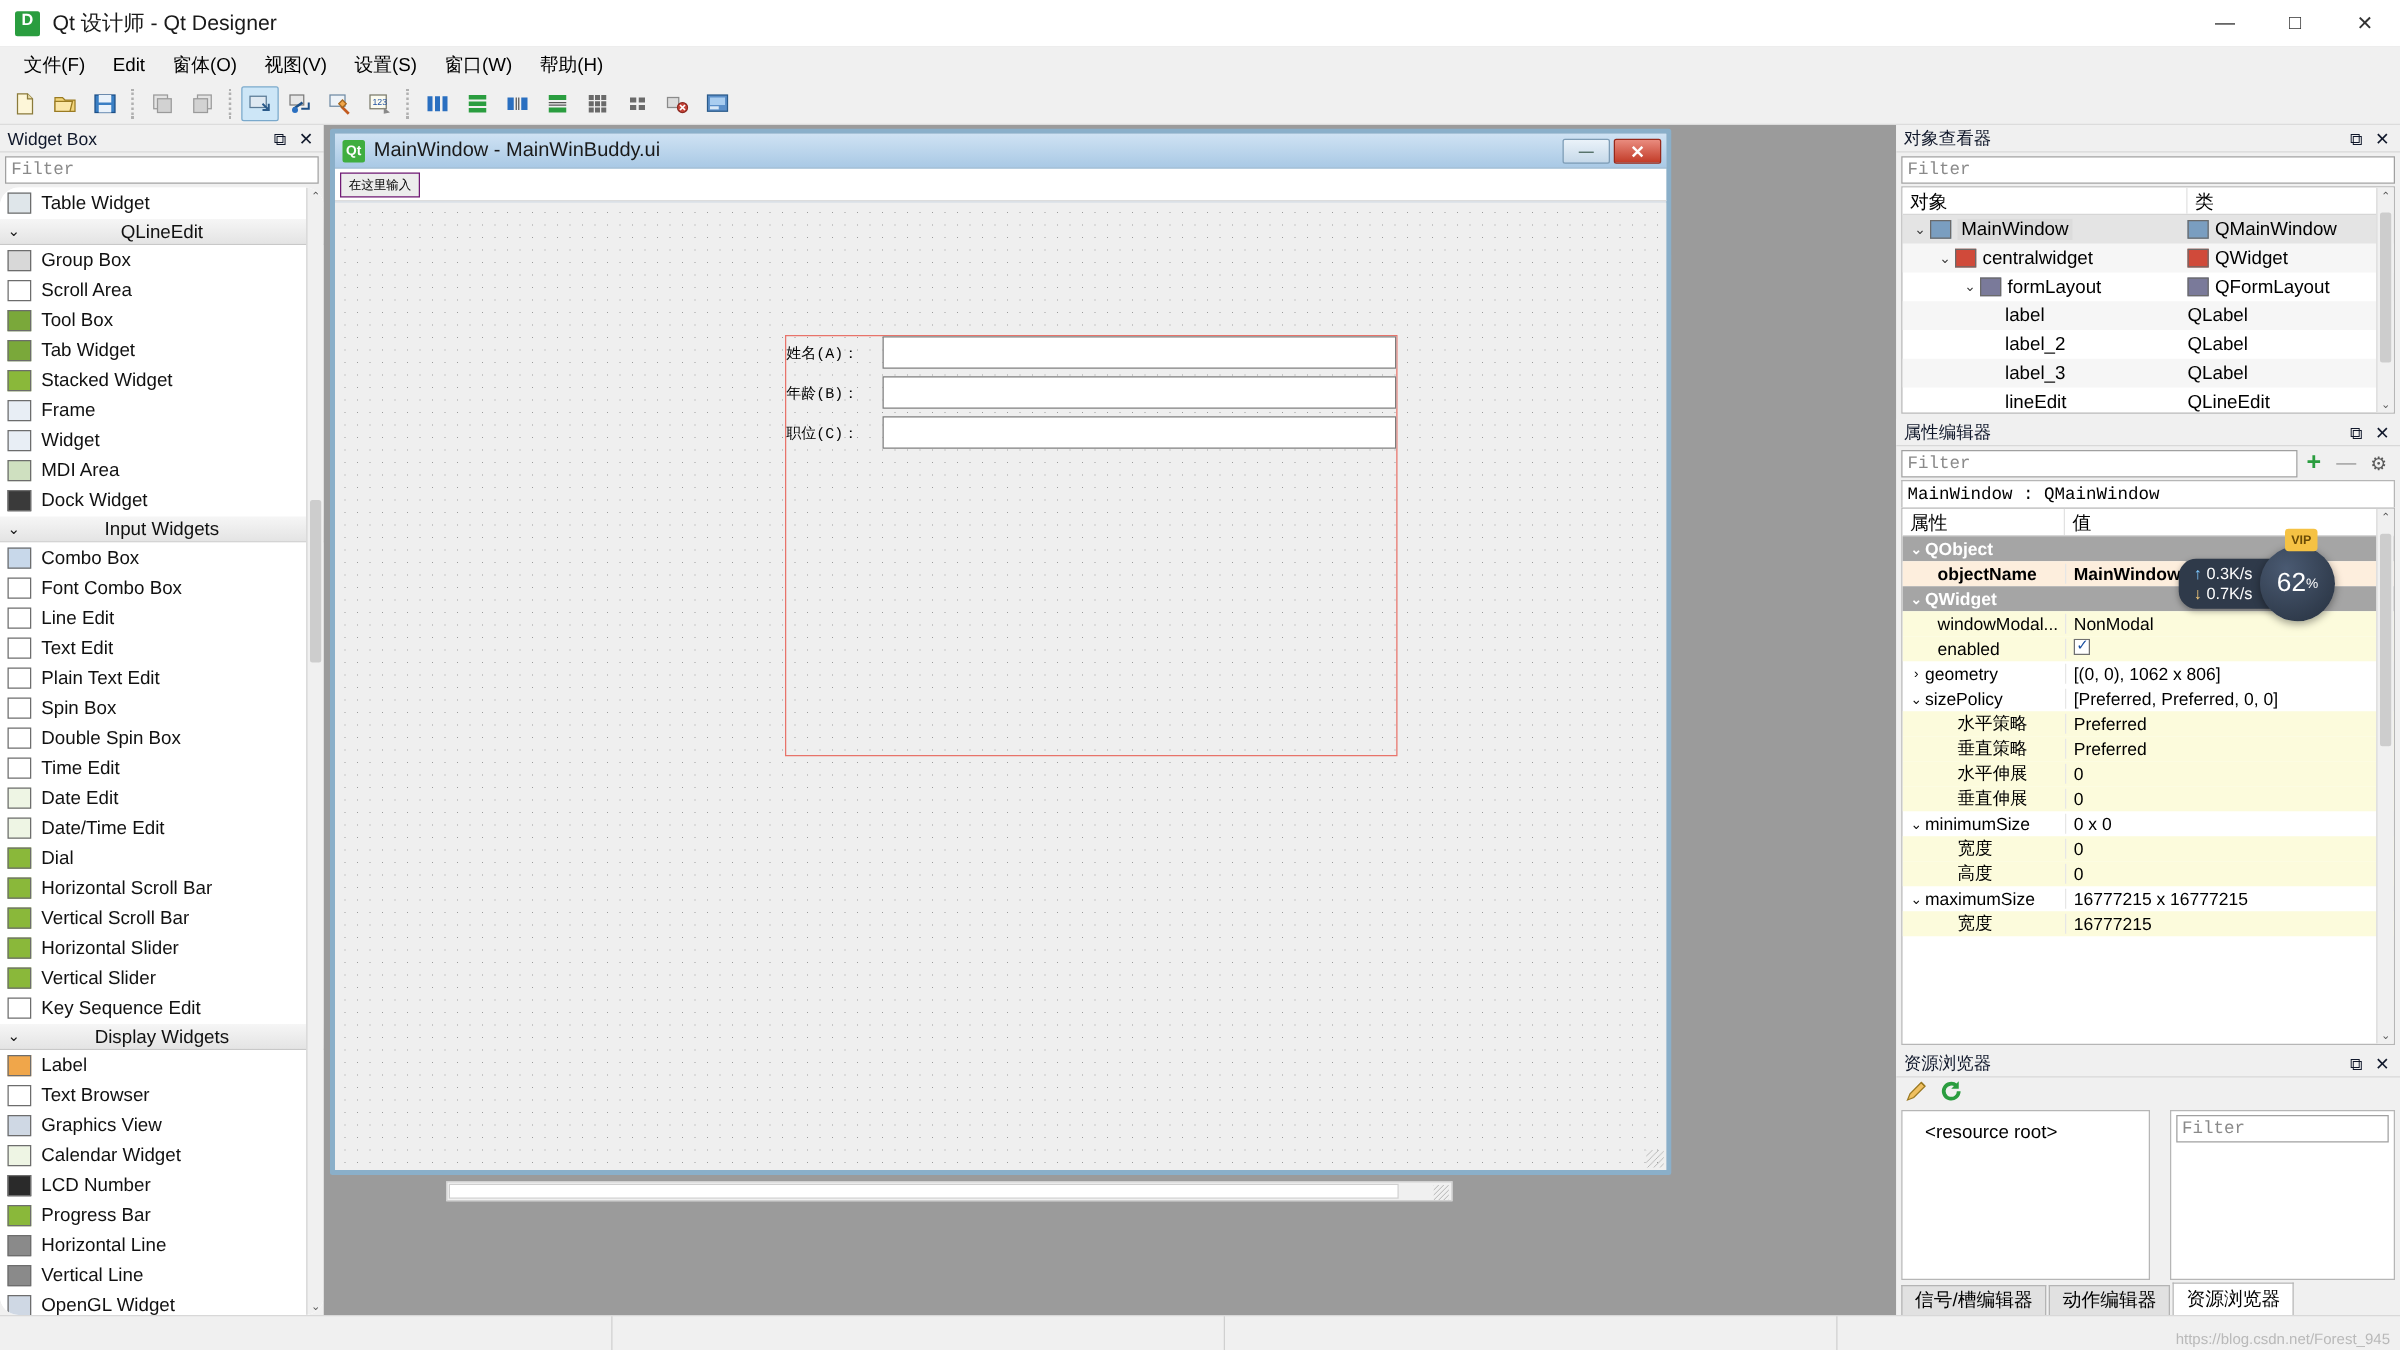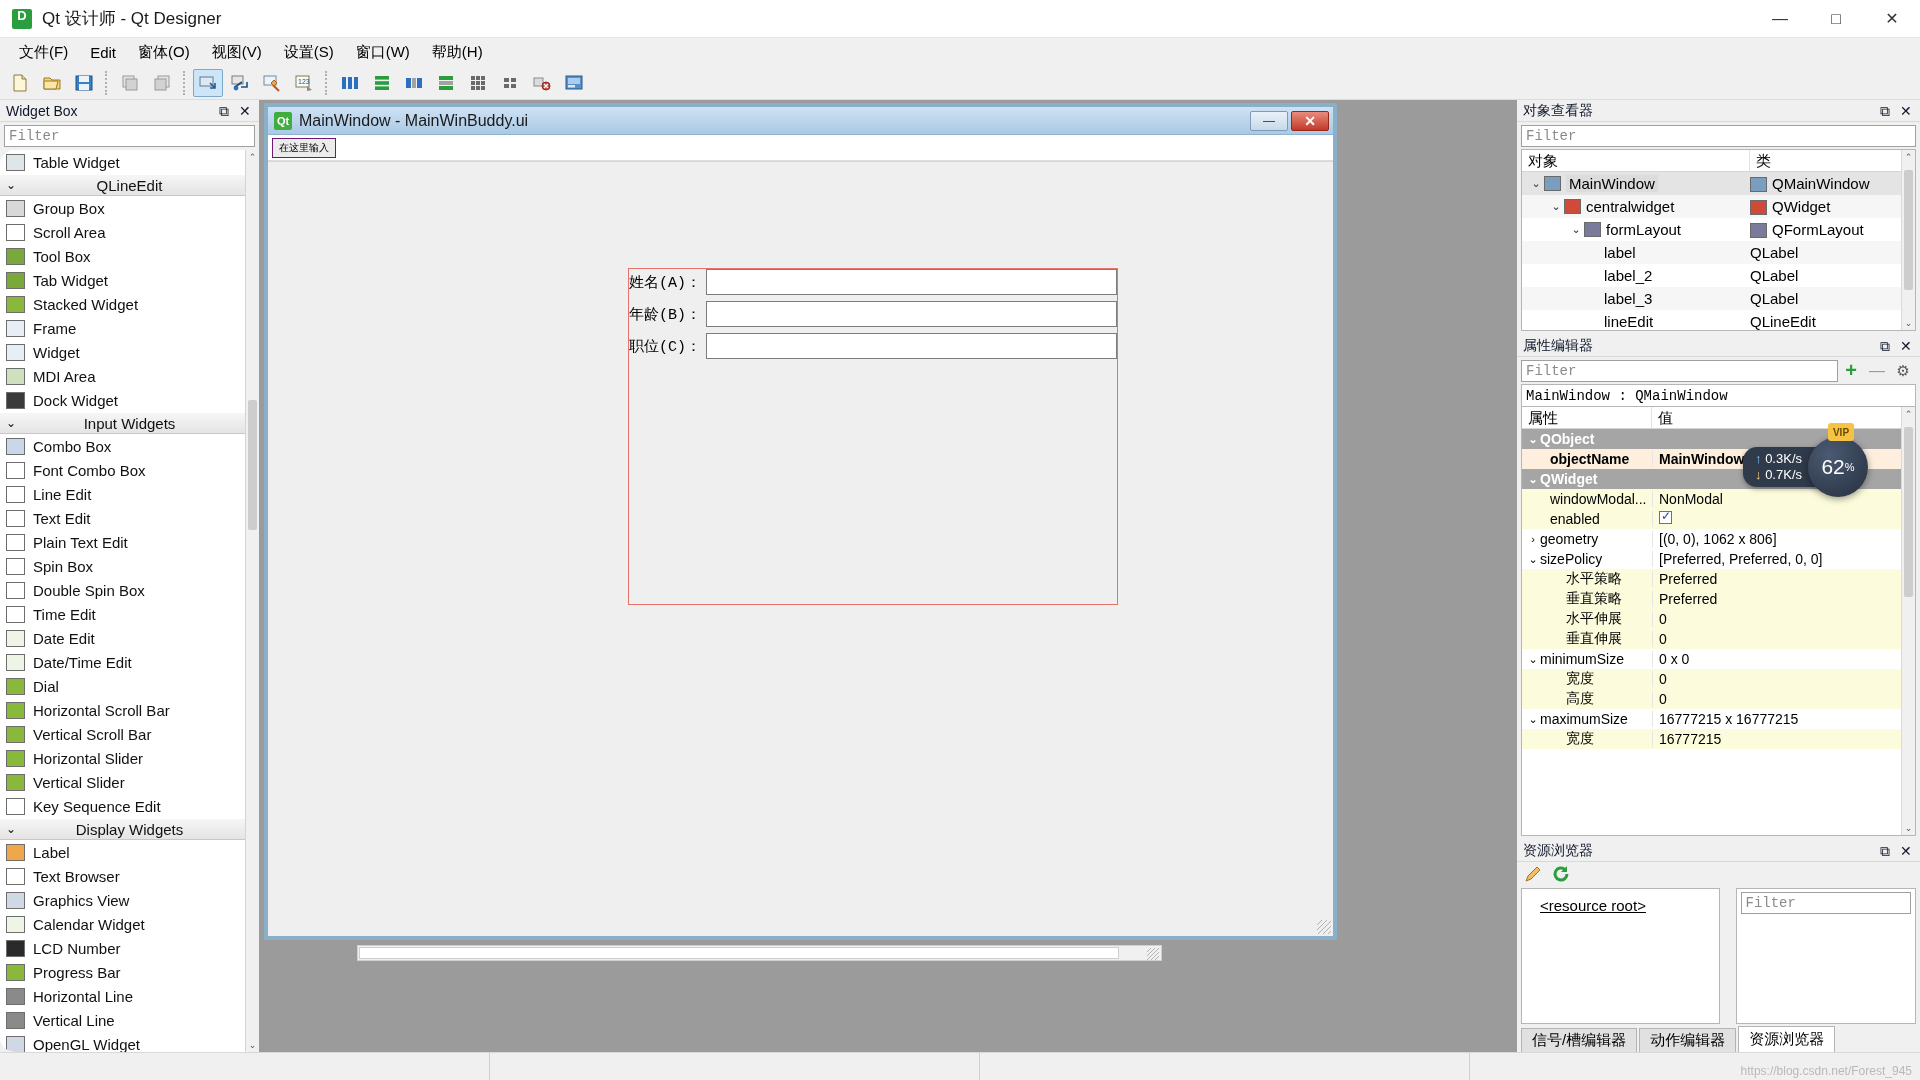--- a/index.html
+++ b/index.html
@@ -166,21 +166,21 @@
     background-image: radial-gradient(#9a9a9a 0.7px, transparent 0.7px);
     background-size: 10px 10px;
     background-position: 3px 3px;
   }
   .formlayout {
     position: absolute; left: 360px; top: 106px; width: 490px; height: 337px;
     border: 1px solid #e8736a;
   }
   .flrow { display: flex; align-items: center; height: 26px; margin-bottom: 6px; }
   .fl-label {
-    width: 76px; font-family: "Liberation Mono", monospace; font-size: 15px;
+    width: 76px; font-family: "Liberation Mono", monospace; font-size: 12px;
     color: #000; white-space: nowrap;
   }
   .fl-edit {
     flex: 1; height: 26px; background: #fff;
     border: 1px solid #7d7d7d; margin-left: 1px;
   }
   .resize-grip {
     position: absolute; right: 2px; bottom: 2px; width: 14px; height: 14px;
     background:
       linear-gradient(135deg, transparent 45%, #8a8a8a 45%, #8a8a8a 55%, transparent 55%) 0 0/5px 5px;
@@ -217,21 +217,21 @@
   .oi-wrap { margin: 0 4px 4px 4px; border: 1px solid #b6b6b6; background: #fff; flex: 1; position: relative; overflow: hidden; }
   .tbl-head {
     height: 22px; display: flex; background: #fff; border-bottom: 1px solid #d6d6d6;
     font-size: 15px;
   }
   .tbl-head .th { padding: 2px 6px; border-right: 1px solid #e2e2e2; }
   .oi-row { height: 23px; display: flex; align-items: center; font-size: 15px; }
   .oi-row.alt { background: #f6f6f6; }
   .oi-row.sel { background: #e4e4e4; }
   .oi-name { display: flex; align-items: center; width: 228px; overflow: hidden; white-space: nowrap; }
-  .oi-cls { flex: 1; display: flex; align-items: flex-end; white-space: nowrap; }
+  .oi-cls { flex: 1; display: flex; align-items: center; white-space: nowrap; }
   .chev2 { width: 16px; text-align: center; font-size: 11px; color: #333; flex: 0 0 16px; }
   .oi-ico { width: 17px; height: 15px; margin-right: 5px; flex: 0 0 17px; }
   .vscroll {
     position: absolute; right: 0; top: 0; bottom: 0; width: 14px; background: #f0f0f0;
     border-left: 1px solid #dadada;
   }
   .vscroll .arrow { height: 14px; text-align: center; font-size: 9px; line-height: 14px; color: #555; }
   .vscroll .arrow.down { position: absolute; bottom: 0; left: 0; right: 0; }
   .vscroll .thumb2 { position: absolute; left: 2px; right: 2px; background: #cdcdcd; border-radius: 2px; }
 
@@ -253,21 +253,21 @@
     width: 13px; height: 13px; border: 1px solid #707070; background: #fff;
     display: inline-block; position: relative;
   }
   .pe-checkbox::after {
     content: "✓"; position: absolute; left: 1px; top: -3px; font-size: 12px; color: #1a4fa0;
   }
   .pe-toolrow { display: flex; align-items: center; margin: 2px 4px; }
 
   
   .rb-toolbar { display: flex; align-items: center; height: 26px; padding-left: 6px; gap: 8px; }
-  .rb-body { flex: 1; display: flex; margin: 0 4px 2px 4px; gap: 16px; text-decoration: underline; }
+  .rb-body { flex: 1; display: flex; margin: 0 4px 2px 4px; gap: 16px; }
   .rb-left { flex: 1; background: #fff; border: 1px solid #b6b6b6; padding: 8px 0 0 18px; font-size: 15px; }
   .rb-right { flex: 1; background: #fff; border: 1px solid #b6b6b6; position: relative; }
   .rb-filter {
     position: absolute; left: 4px; right: 4px; top: 3px; height: 22px; background: #fff;
     border: 1px solid #a0a0a0; display: flex; align-items: center; padding-left: 4px;
     font-family: "Liberation Mono", monospace; font-size: 14px; color: #8a8a8a;
   }
   .rb-tabs { display: flex; height: 26px; align-items: flex-end; padding-left: 4px; }
   .rb-tab {
     height: 24px; padding: 0 10px; display: flex; align-items: center; font-size: 15px;

